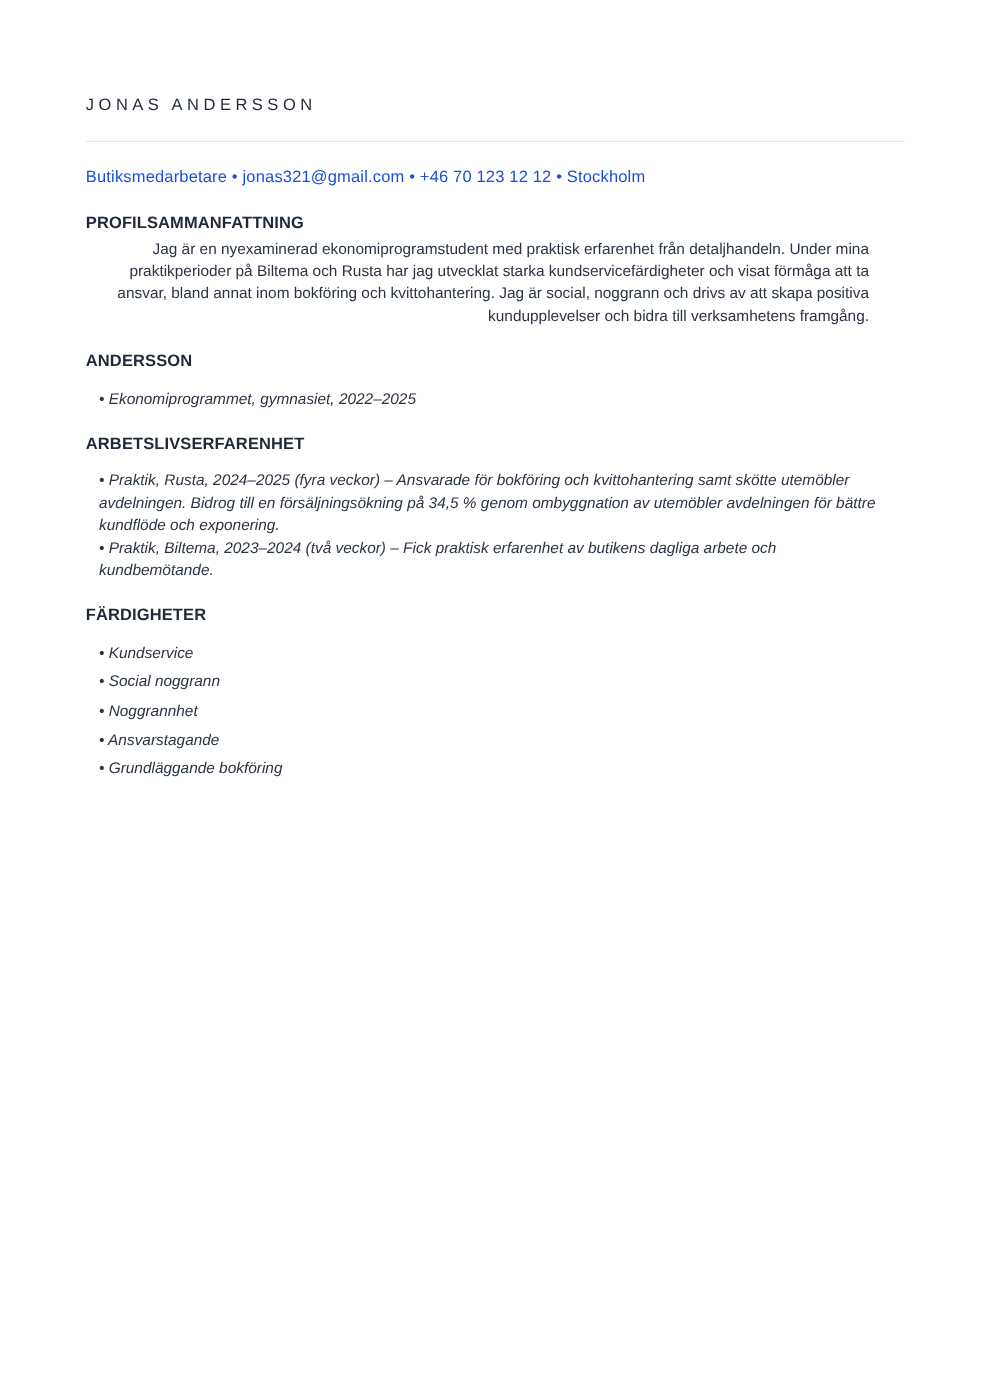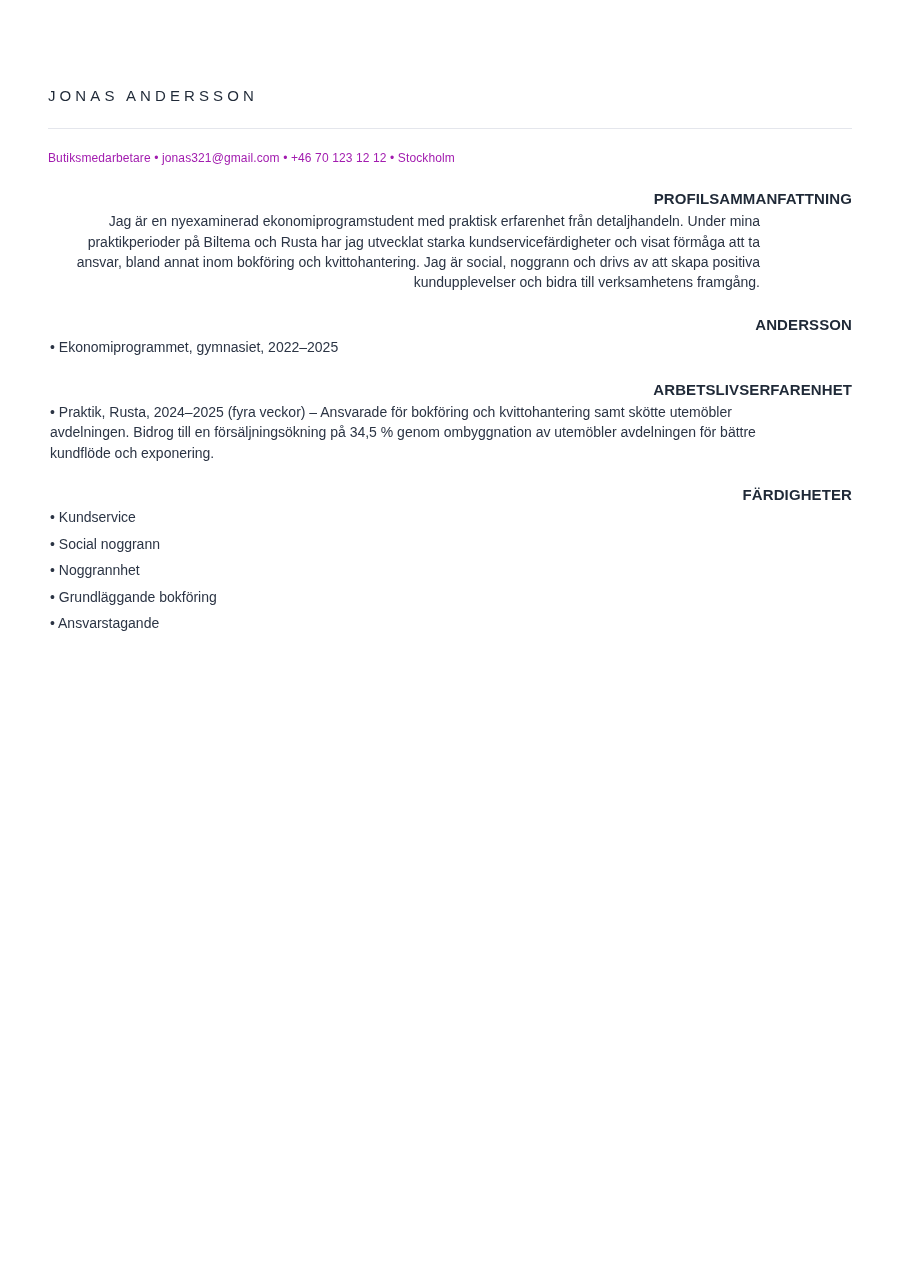--- a/index.html
+++ b/index.html
@@ -13,21 +13,21 @@
     font-family: "Liberation Sans", sans-serif;
     color: #222b3a;
     -webkit-font-smoothing: antialiased;
   }
 
   .page {
     position: relative;
     width: 900px;
     height: 1272px;
     box-sizing: border-box;
-    padding: 0 48px;
+    padding: 0 78px;
     background: #ffffff;
   }
 
   
   .resume-name {
     margin: 0;
     padding-top: 86px;
     font-size: 15px;
     font-weight: 400;
     letter-spacing: 4.1px;
@@ -39,53 +39,53 @@
     margin-top: 22px;
     border: 0;
     border-top: 1px solid #e4e6ec;
     height: 0;
     width: 100%;
   }
 
   .contact-line {
     margin: 0;
     padding-top: 13px;
-    font-size: 12px;
-    color: #a21caf;
+    font-size: 15px;
+    color: #1d4ed8;
     line-height: 1.45;
     letter-spacing: 0.01em;
   }
 
   
   .section {
     margin-top: 22px;
   }
   .section-title {
     margin: 0 0 2px 0;
     font-size: 15px;
     font-weight: bold;
     color: #1f2937;
     line-height: 1.35;
     letter-spacing: 0.1px;
-    text-align: right;
   }
 
   .section-paragraph {
     margin: 0;
     font-size: 14px;
     line-height: 1.46;
     color: #2b3444;
     max-width: 712px;
     text-align: right;
   }
 
   .bullet-list {
     list-style: none;
-    margin: 2px;
+    margin: 12px;
     padding: 0;
+    font-style: italic;
   }
   .bullet-item {
     font-size: 14px;
     line-height: 1.46;
     color: #2b3444;
     max-width: 712px;
     margin: 0;
   }
   .bullet-item + .bullet-item {
     margin-top: 0;
@@ -120,27 +120,28 @@
     <h2 class="section-title">ANDERSSON</h2>
     <ul class="bullet-list">
       <li class="bullet-item">• Ekonomiprogrammet, gymnasiet, 2022–2025</li>
     </ul>
   </section>
 
   <section class="section">
     <h2 class="section-title">ARBETSLIVSERFARENHET</h2>
     <ul class="bullet-list">
       <li class="bullet-item">• Praktik, Rusta, 2024–2025 (fyra veckor) – Ansvarade för bokföring och kvittohantering samt skötte utemöbler avdelningen. Bidrog till en försäljningsökning på 34,5 % genom ombyggnation av utemöbler avdelningen för bättre kundflöde och exponering.</li>
+      <li class="bullet-item">• Praktik, Biltema, 2023–2024 (två veckor) – Fick praktisk erfarenhet av butikens dagliga arbete och kundbemötande.</li>
     </ul>
   </section>
 
   <section class="section">
     <h2 class="section-title">FÄRDIGHETER</h2>
     <ul class="bullet-list skills-list">
       <li class="bullet-item">• Kundservice</li>
       <li class="bullet-item">• Social noggrann</li>
       <li class="bullet-item">• Noggrannhet</li>
+      <li class="bullet-item">• Ansvarstagande</li>
       <li class="bullet-item">• Grundläggande bokföring</li>
-      <li class="bullet-item">• Ansvarstagande</li>
     </ul>
   </section>
 
 </div>
 
 </body></html>

